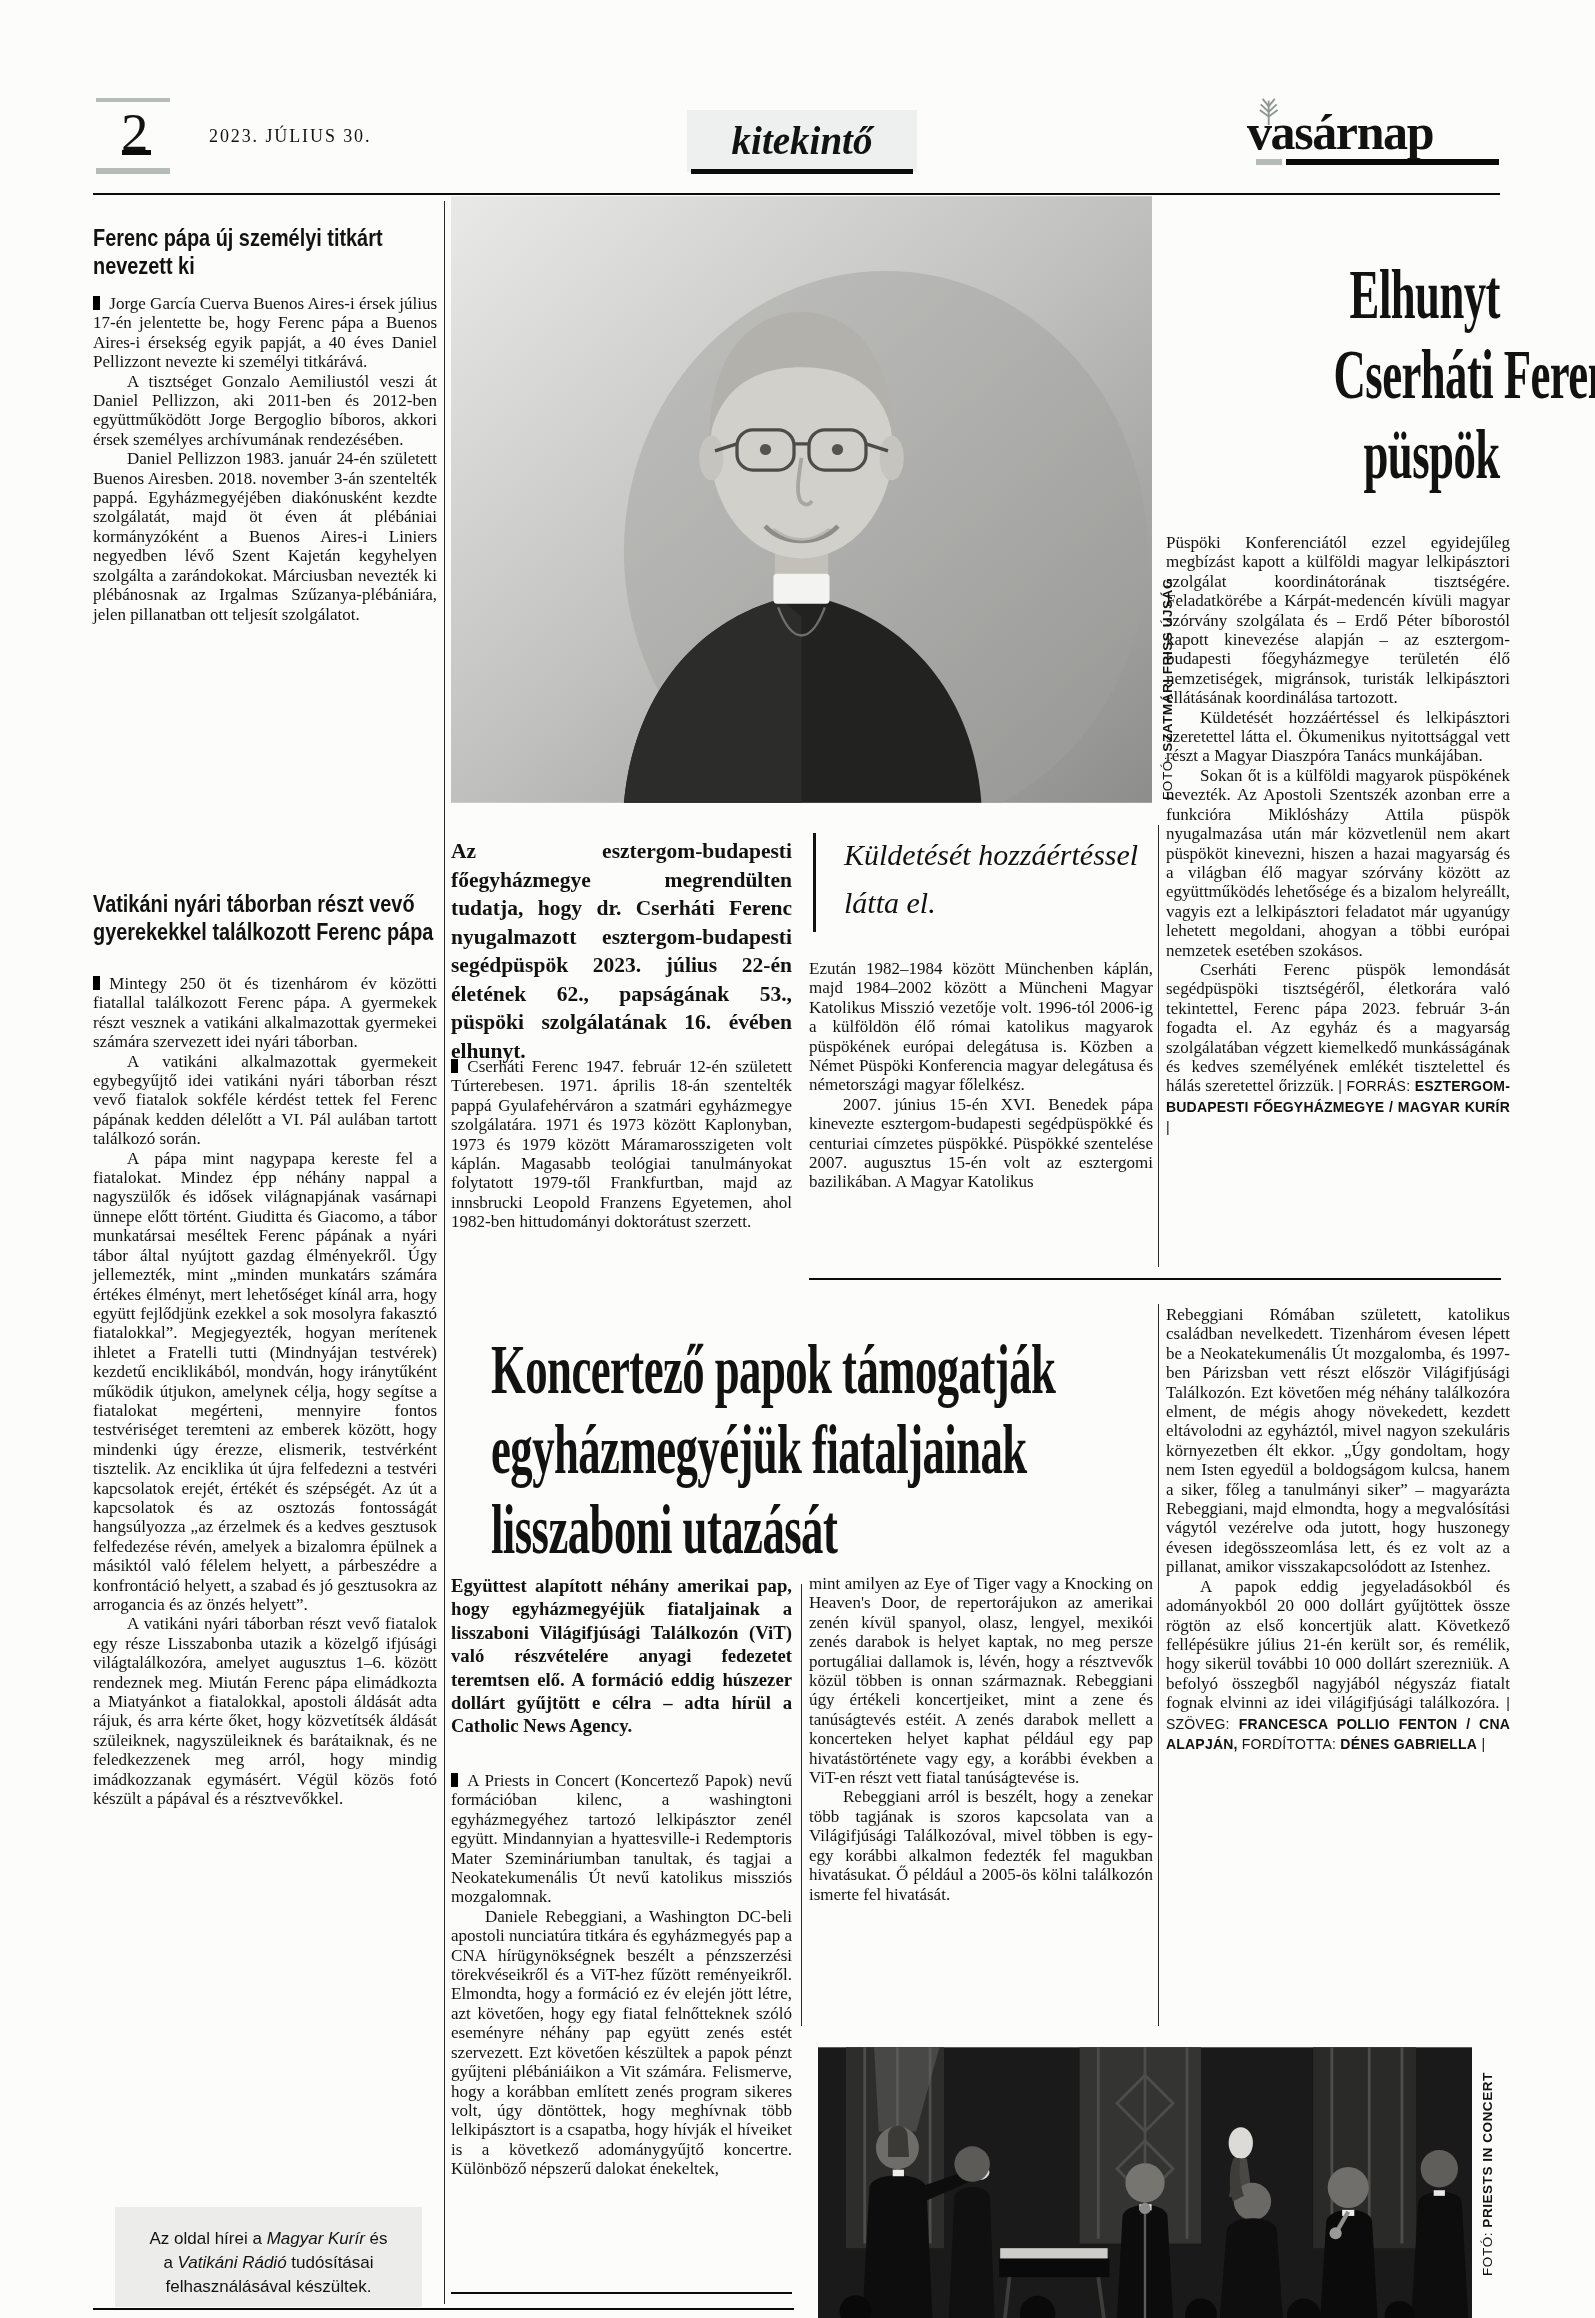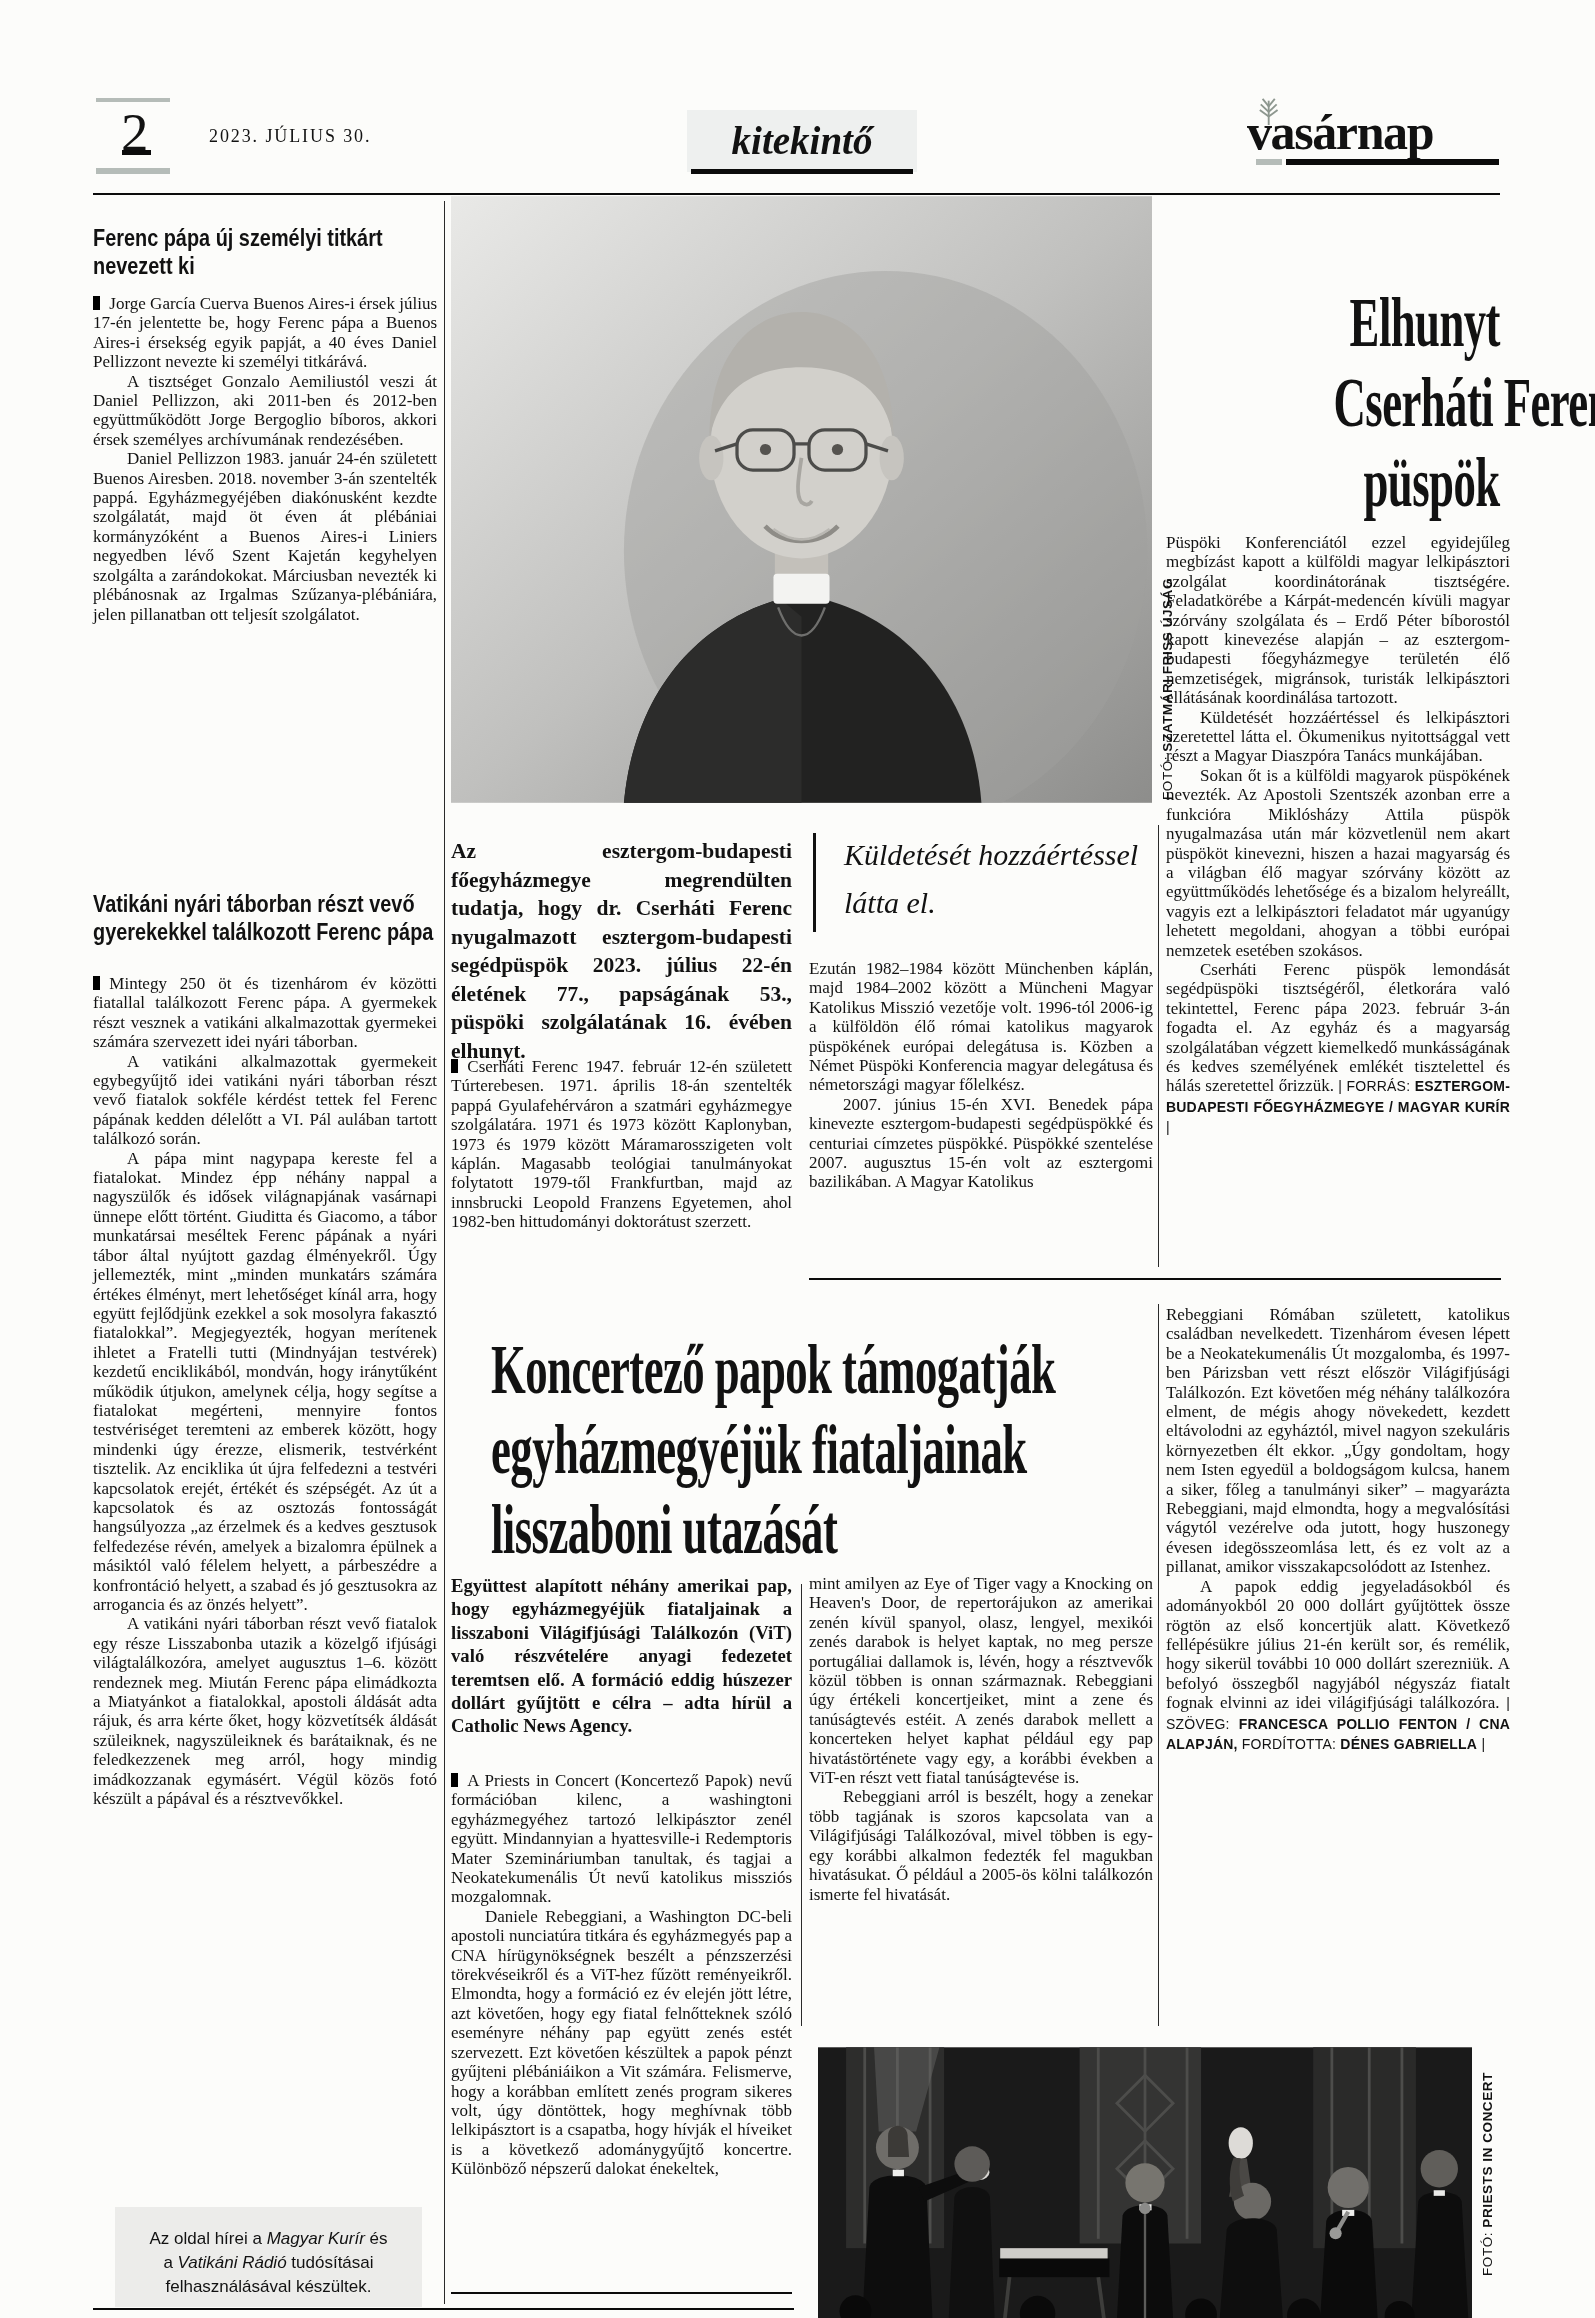--- a/index.html
+++ b/index.html
@@ -19,21 +19,21 @@
   
   .body-col{font-size:17px;line-height:19.4px;text-align:justify;}
   .body-col p{margin:0;text-indent:34px;}
   .body-col p.np{text-indent:0;}
   p.marker::before{content:"";display:inline-block;width:7px;height:14px;background:#000;
         margin-right:9.3px;vertical-align:-0.9px;}
   .subhead{font-family:"Liberation Sans","DejaVu Sans",sans-serif;font-weight:700;
         font-size:23.4px;line-height:28px;transform:scaleX(.85);transform-origin:left top;width:402px;}
   .bighead{font-weight:700;font-size:70px;line-height:80px;white-space:nowrap;}
   .bighead .ln{display:inline-block;transform:scaleX(.64);letter-spacing:-0.9px;}
-  .bighead.right{text-align:right;margin-top:28px;}
+  .bighead.right{text-align:right;}
   .bighead.right .ln{transform-origin:right center;}
   .bighead.left .ln{transform-origin:left center;}
   .caption{font-weight:700;font-size:21.5px;line-height:28.5px;text-align:justify;}
   .leadpara{font-weight:700;font-size:18.7px;line-height:23.4px;text-align:justify;}
   .pullquote-text{font-style:italic;font-size:30px;line-height:48px;}
   .pq-bar{background:#111;width:3.3px;}
   .credit,.credit-n{font-family:"Liberation Sans","DejaVu Sans",sans-serif;font-size:14px;letter-spacing:0.2px;}
   .credit-n{font-weight:700;}
   .srcbox{background:#ececea;text-align:center;font-family:"Liberation Sans",sans-serif;
         font-size:17px;line-height:24px;padding-top:19.6px;}
@@ -145,21 +145,21 @@
     <p>A vatikáni nyári táborban részt vevő fiatalok egy része Lisszabonba utazik a közelgő ifjúsági világtalálkozóra, amelyet augusztus 1–6. között rendeznek meg. Miután Ferenc pápa elimádkozta a Miatyánkot a fiatalokkal, apostoli áldását adta rájuk, és arra kérte őket, hogy közvetítsék áldását szüleiknek, nagyszüleiknek és barátaiknak, és ne feledkezzenek meg arról, hogy mindig imádkozzanak egymásért. Végül közös fotó készült a pápával és a résztvevőkkel.</p>
   </div>
 
   <div class="abs srcbox" style="left:115px;top:2207px;width:307px;height:80px;">
     <span>Az oldal hírei a </span><span class="it">Magyar Kurír</span><span> és</span><br>
     <span>a </span><span class="it">Vatikáni Rádió</span><span> tudósításai</span><br>
     <span>felhasználásával készültek.</span>
   </div>
   <div class="abs hrule" style="left:93px;top:2308px;width:701px;height:2.3px;"></div>
 
-  <div class="abs caption" style="left:451px;top:837px;width:341px;">Az esztergom-budapesti főegyházmegye megrendülten tudatja, hogy dr. Cserháti Ferenc nyugalmazott esztergom-budapesti segédpüspök 2023. július 22-én életének 77., papságának 53., püspöki szolgálatának 16. évében elhunyt.</div>
+  <div class="abs caption" style="left:451px;top:837px;width:341px;">Az esztergom-budapesti főegyházmegye megrendülten tudatja, hogy dr. Cserháti Ferenc nyugalmazott esztergom-budapesti segédpüspök 2023. július 22-én életének 62., papságának 53., püspöki szolgálatának 16. évében elhunyt.</div>
   <div class="abs body-col" style="left:451px;top:1057px;width:341px;">
     <p class="np marker">Cserháti Ferenc 1947. február 12-én született Túrterebesen. 1971. április 18-án szentelték pappá Gyulafehérváron a szatmári egyházmegye szolgálatára. 1971 és 1973 között Kaplonyban, 1973 és 1979 között Máramarosszigeten volt káplán. Magasabb teológiai tanulmányokat folytatott 1979-től Frankfurtban, majd az innsbrucki Leopold Franzens Egyetemen, ahol 1982-ben hittudományi doktorátust szerzett.</p>
   </div>
 
   <div class="abs pq-bar" style="left:813px;top:833px;height:99px;"></div>
   <div class="abs pullquote-text" style="left:844px;top:831px;width:308px;">Küldetését hozzáértéssel látta el.</div>
 
   <div class="abs body-col" style="left:809px;top:959px;width:344px;">
     <p class="np">Ezután 1982–1984 között Münchenben káplán, majd 1984–2002 között a Müncheni Magyar Katolikus Misszió vezetője volt. 1996-tól 2006-ig a külföldön élő római katolikus magyarok püspökének európai delegátusa is. Közben a Német Püspöki Konferencia magyar delegátusa és németországi magyar főlelkész.</p>
     <p>2007. június 15-én XVI. Benedek pápa kinevezte esztergom-budapesti segédpüspökké és centuriai címzetes püspökké. Püspökké szentelése 2007. augusztus 15-én volt az esztergomi bazilikában. A Magyar Katolikus</p>

